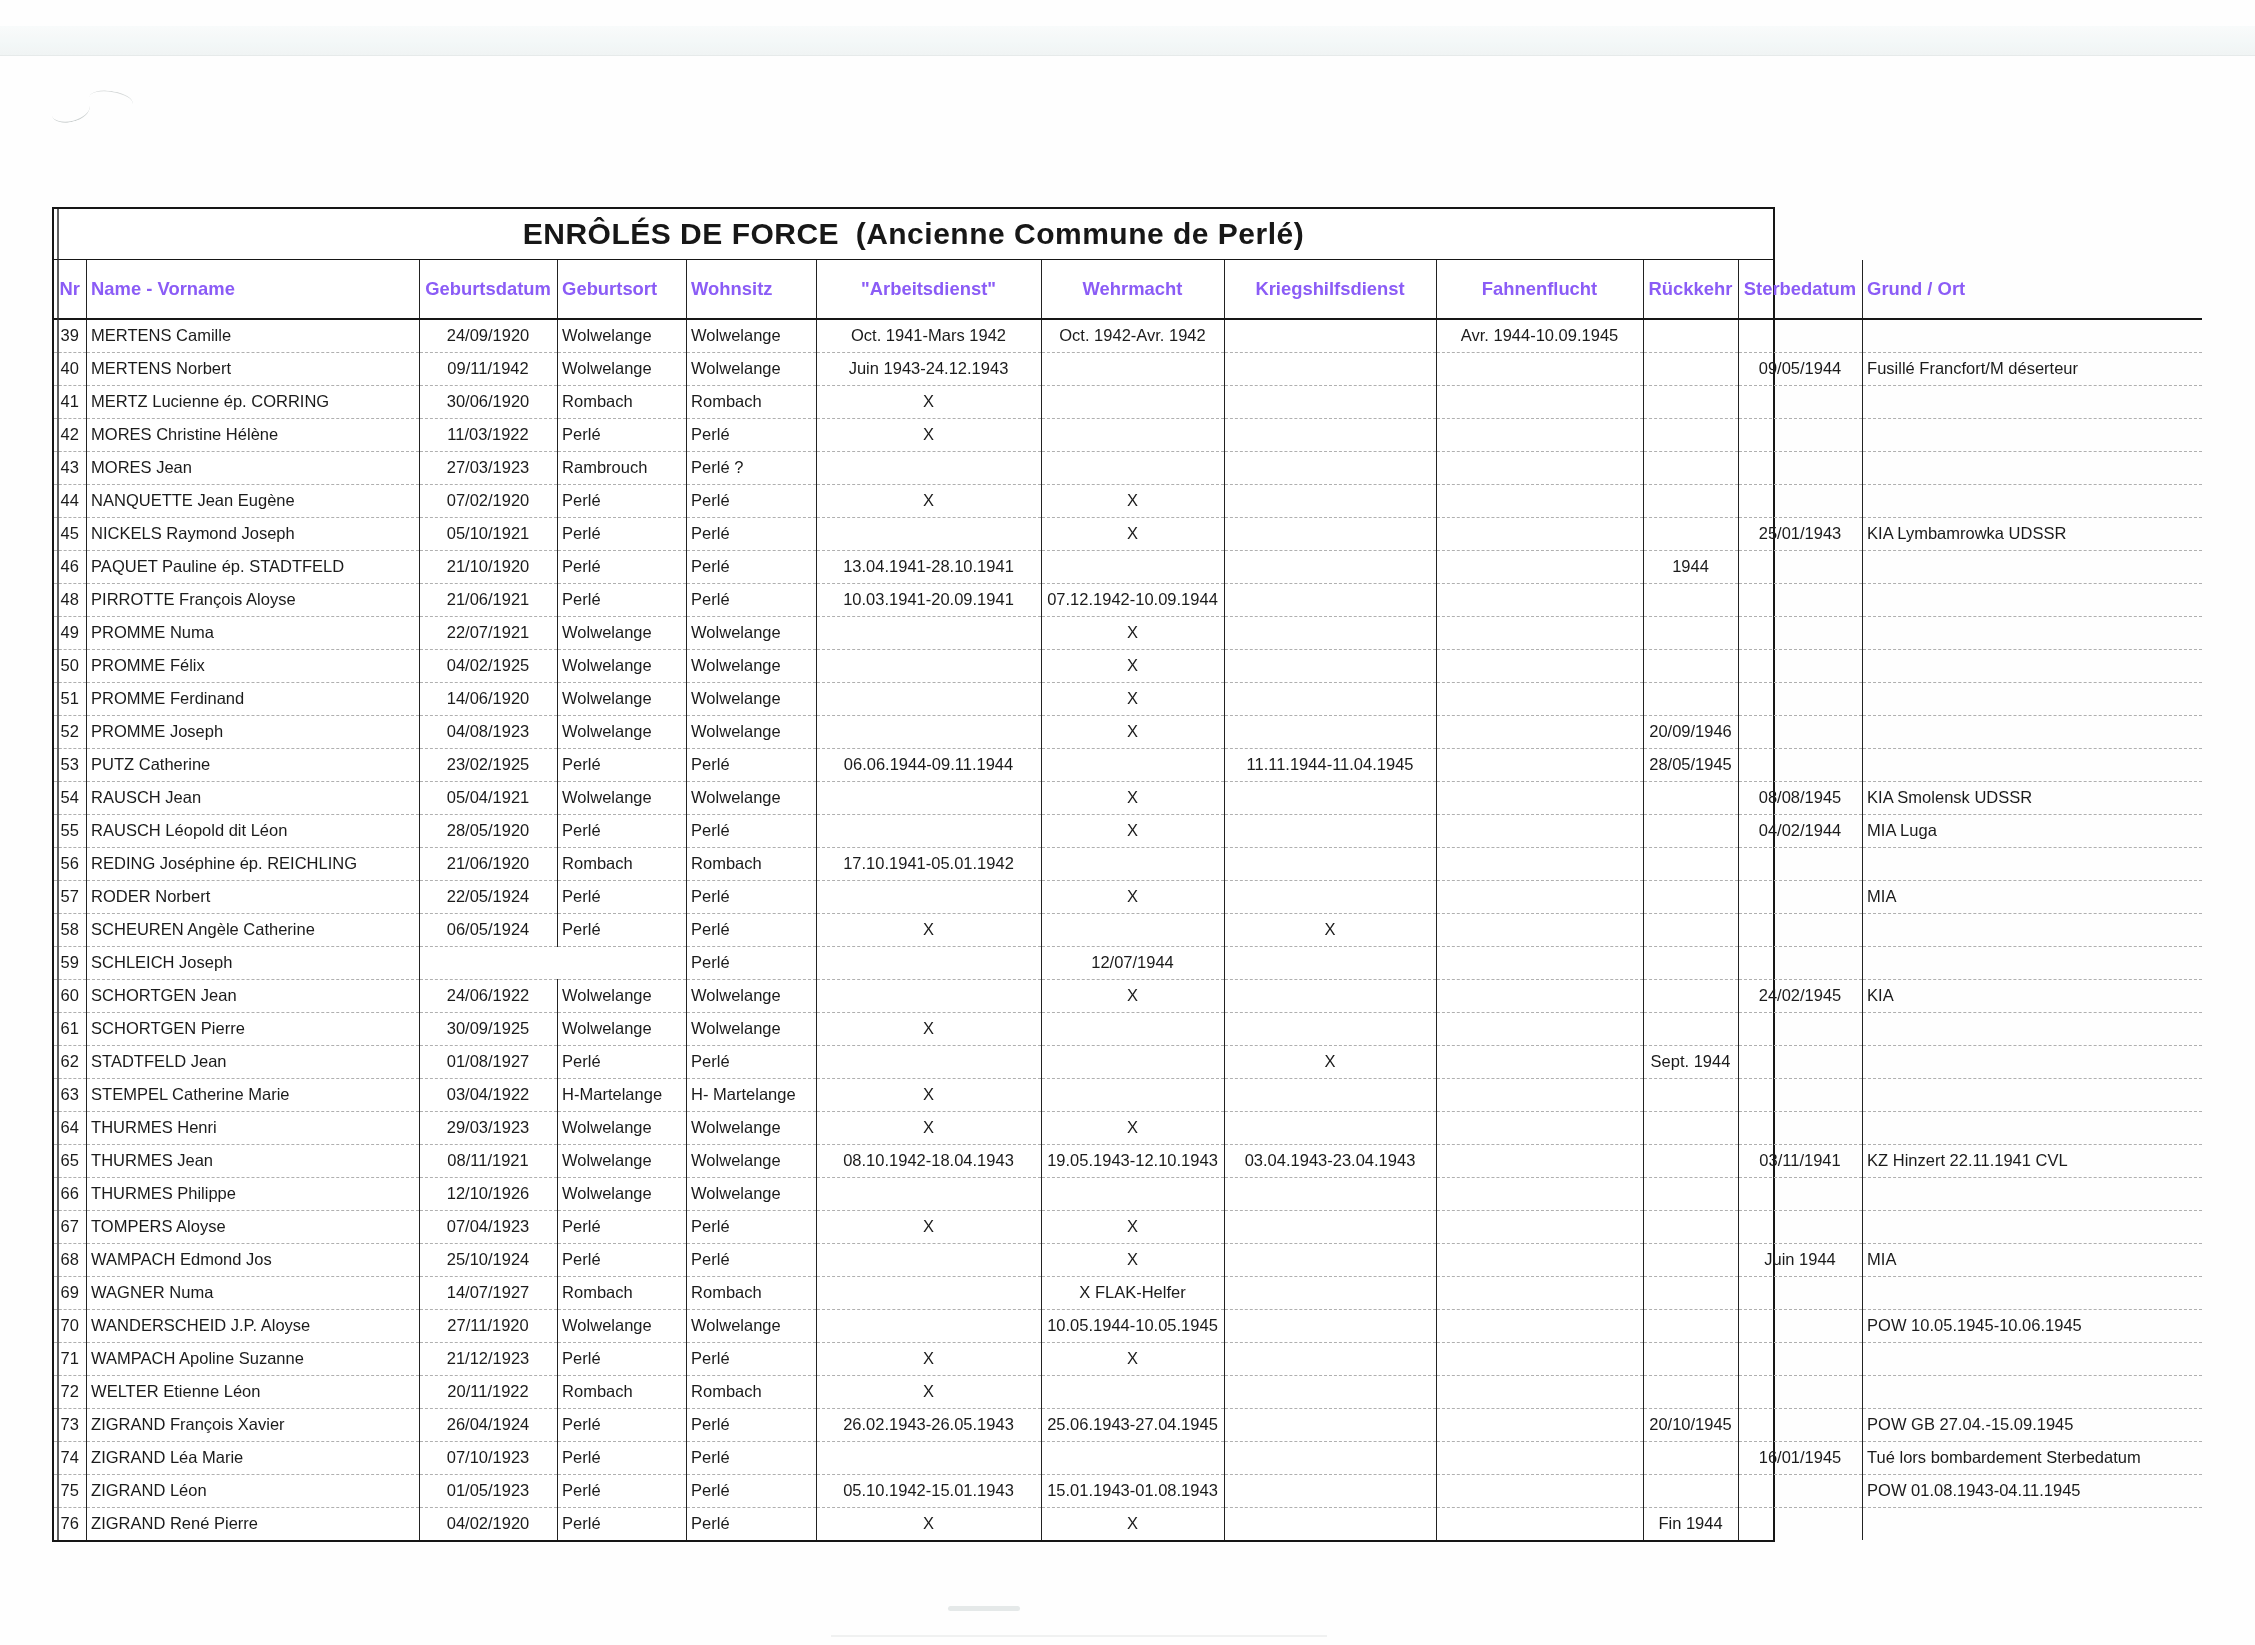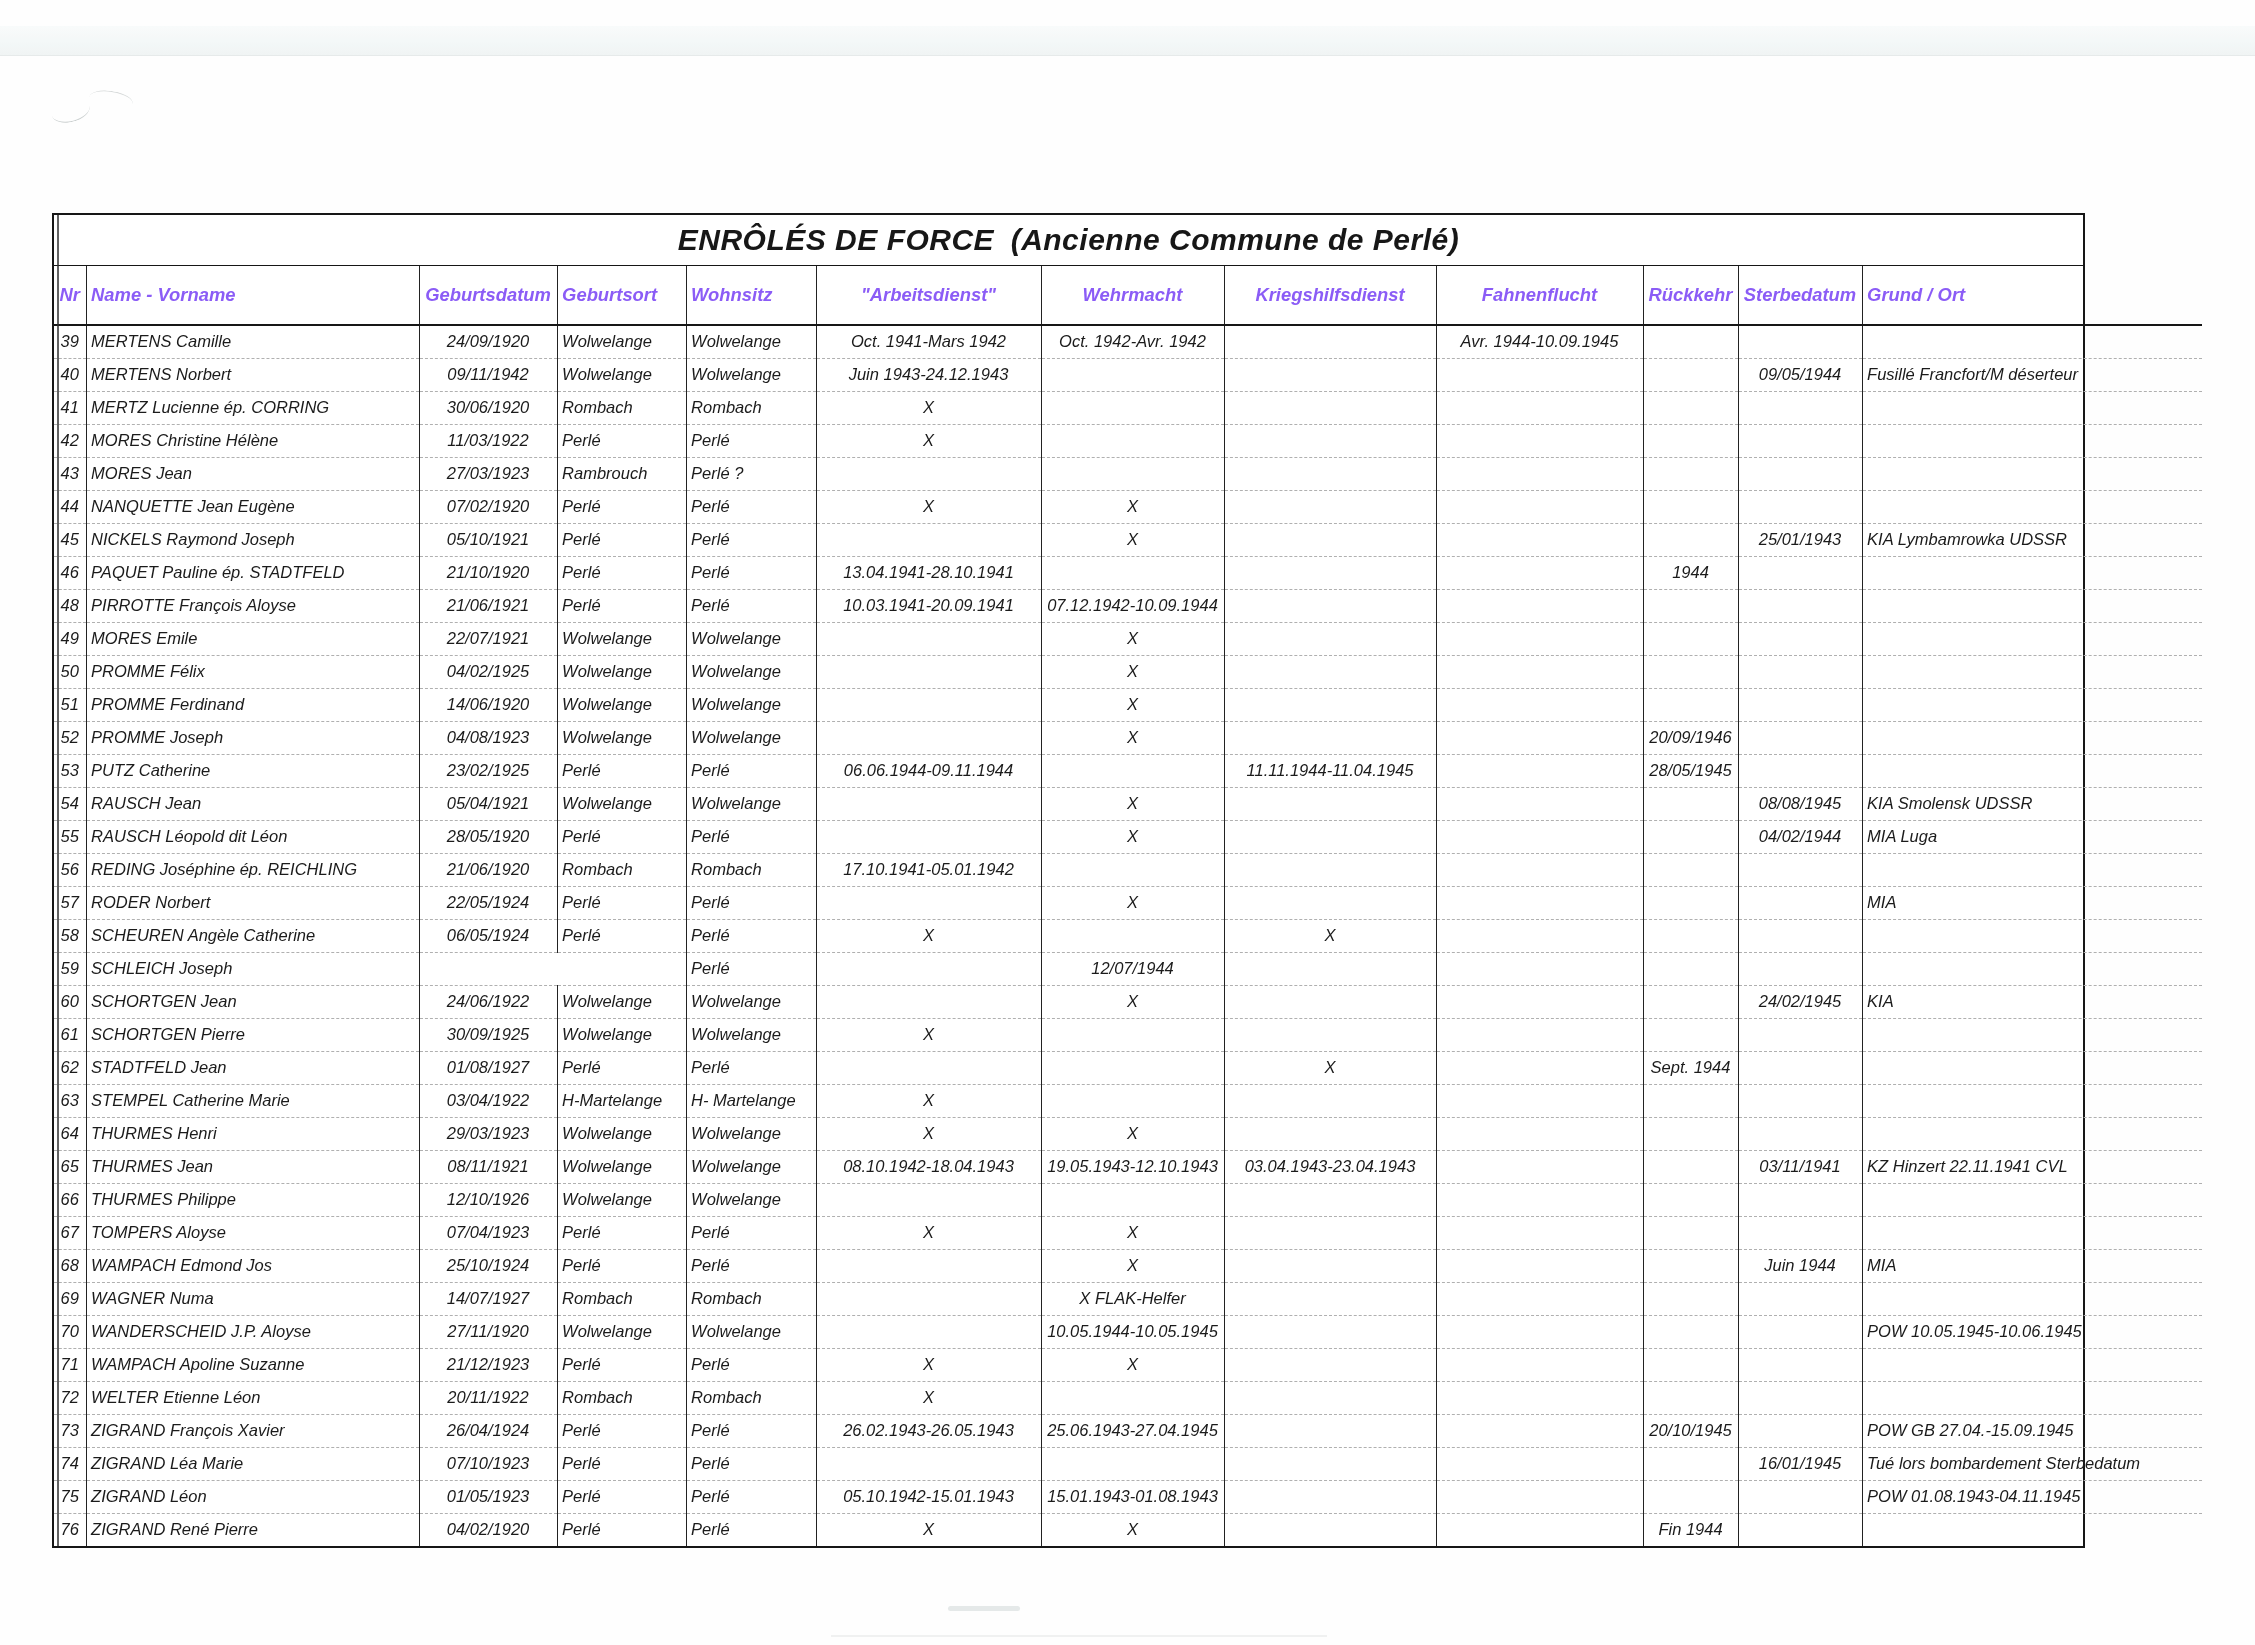--- a/index.html
+++ b/index.html
@@ -45,26 +45,25 @@
     background: #dfe3e3; border-radius: 2.8px; opacity: .8;
   }
   .scan-smudge-2 {
     position: absolute; left: 831px; top: 1635px;
     width: 496px; height: 1.8px;
     background: #eceeee; opacity: .8;
   }
 
   .table-frame {
     position: absolute;
-    left: 52px; top: 213px;
-    width: 2033px;
+    left: 52px; top: 207px;
+    width: 1723px;
     border: 2.8px solid #161616;
     box-sizing: border-box;
     background: #fff;
-    font-style: italic;
   }
   
   .table-frame::before {
     content: "";
     position: absolute; left: 2.8px; top: 0; bottom: 0;
     width: 1.8px; background: #2d2d2d; opacity: .75;
     z-index: 3;
   }
   .title-band {
     height: 50px;
@@ -279,21 +278,21 @@
             <td class="ac">10.03.1941-20.09.1941</td>
             <td class="ac">07.12.1942-10.09.1944</td>
             <td class="ac"></td>
             <td class="ac"></td>
             <td class="ac"></td>
             <td class="ac"></td>
             <td class="al grund-cell"></td>
           </tr>
           <tr>
             <td class="ac">49</td>
-            <td class="al name-cell">MORES Emile</td>
+            <td class="al name-cell">PROMME Numa</td>
             <td class="ac">22/07/1921</td>
             <td class="al">Wolwelange</td>
             <td class="al">Wolwelange</td>
             <td class="ac"></td>
             <td class="ac">X</td>
             <td class="ac"></td>
             <td class="ac"></td>
             <td class="ac"></td>
             <td class="ac"></td>
             <td class="al grund-cell"></td>

